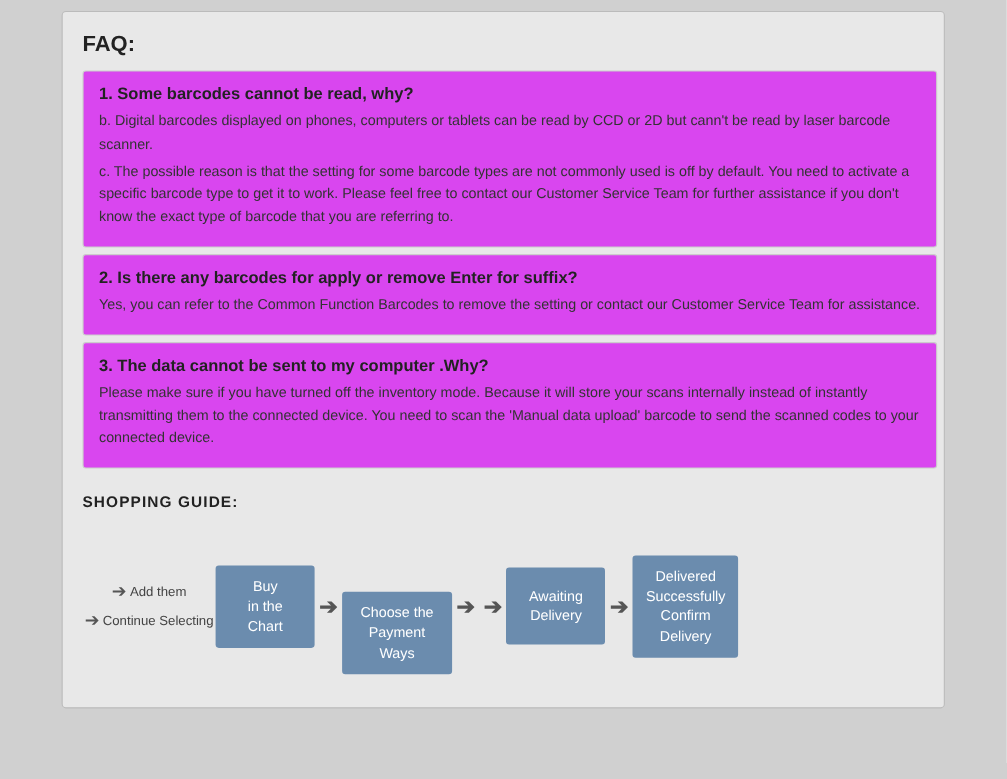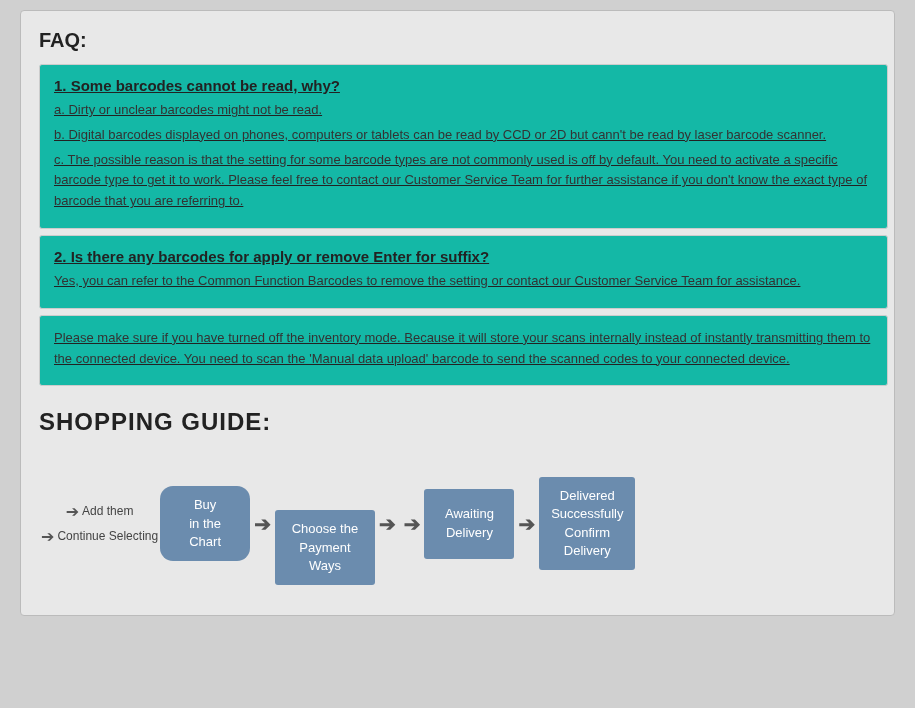--- a/index.html
+++ b/index.html
@@ -11,58 +11,57 @@
       display: flex;
       justify-content: center;
       align-items: flex-start;
       min-height: 708px;
       padding: 10px;
     }
     .main-container {
       background: #e8e8e8;
       border: 1px solid #bbb;
       border-radius: 4px;
-      width: 875px;
+      width: 803px;
       padding: 18px 6px 20px 18px;
     }
     .faq-title {
       font-size: 20px;
       font-weight: bold;
       margin-bottom: 12px;
       color: #222;
     }
     .faq-section {
       display: flex;
       flex-direction: column;
       gap: 6px;
       margin-bottom: 22px;
     }
     .faq-item {
-      background: #14b8a6;
+      background: #d946ef;
       border: 1px solid #ccc;
       border-radius: 3px;
       padding: 12px 14px;
-      text-decoration: underline;
     }
     .faq-question {
       font-size: 15px;
       font-weight: bold;
       margin-bottom: 6px;
       color: #222;
     }
     .faq-answer {
       font-size: 13px;
       color: #333;
       line-height: 1.6;
     }
     .faq-answer p {
       margin-bottom: 4px;
     }
     .shopping-title {
-      font-size: 24px;
+      font-size: 14px;
       font-weight: bold;
       letter-spacing: 1px;
       margin-bottom: 16px;
       color: #222;
     }
     .shopping-guide {
       display: flex;
       align-items: center;
       gap: 0;
       flex-wrap: nowrap;
@@ -120,34 +119,34 @@
 <body>
 
 <div class="main-container">
   <div class="faq-title">FAQ:</div>
 
   <div class="faq-section">
 
     <div class="faq-item">
       <div class="faq-question">1. Some barcodes cannot be read, why?</div>
       <div class="faq-answer">
-        <p>a. Dirty or unclear barcodes might not be read.</p>
         <p>b. Digital barcodes displayed on phones, computers or tablets can be read by CCD or 2D but cann't  be read by laser barcode scanner.</p>
         <p>c. The possible reason is that the setting for some barcode types are not commonly used is off by default. You need to activate a specific barcode type to get it to work. Please feel free to contact our Customer Service Team for further assistance if you don't know the exact type of barcode that you are referring to.</p>
       </div>
     </div>
 
     <div class="faq-item">
       <div class="faq-question">2. Is there any barcodes for apply or remove Enter for suffix?</div>
       <div class="faq-answer">
         <p>Yes, you can refer to the Common Function Barcodes to remove the setting or contact our Customer Service Team for assistance.</p>
       </div>
     </div>
 
     <div class="faq-item">
+      <div class="faq-question">3. The data cannot be sent to my computer .Why?</div>
       <div class="faq-answer">
         <p>Please make sure if you have turned off the inventory mode. Because it will store your scans internally instead of instantly transmitting them to the connected device. You need to scan the  'Manual data upload'  barcode to send the scanned codes to your connected device.</p>
       </div>
     </div>
 
   </div>
 
   <div class="shopping-title">SHOPPING GUIDE:</div>
 
   <div class="shopping-guide">
@@ -157,21 +156,21 @@
       <div class="sub-arrow-row">
         <span class="sub-arrow-icon">➔</span>
         <span class="sub-label">Add them</span>
       </div>
       <div class="sub-arrow-row">
         <span class="sub-arrow-icon">➔</span>
         <span class="sub-label">Continue Selecting</span>
       </div>
     </div>
 
-    <div class="step-box" style="white-space: pre-line; border-radius: 13px;">Buy
+    <div class="step-box" style="white-space: pre-line;">Buy
 in the
 Chart</div>
 
     <div class="arrow-right">➔</div>
 
     <div class="step-box" style="white-space: pre-line; min-width:100px;margin-top:48px;">Choose the
 Payment
 Ways</div>
 
     <div class="arrow-right">➔</div>

